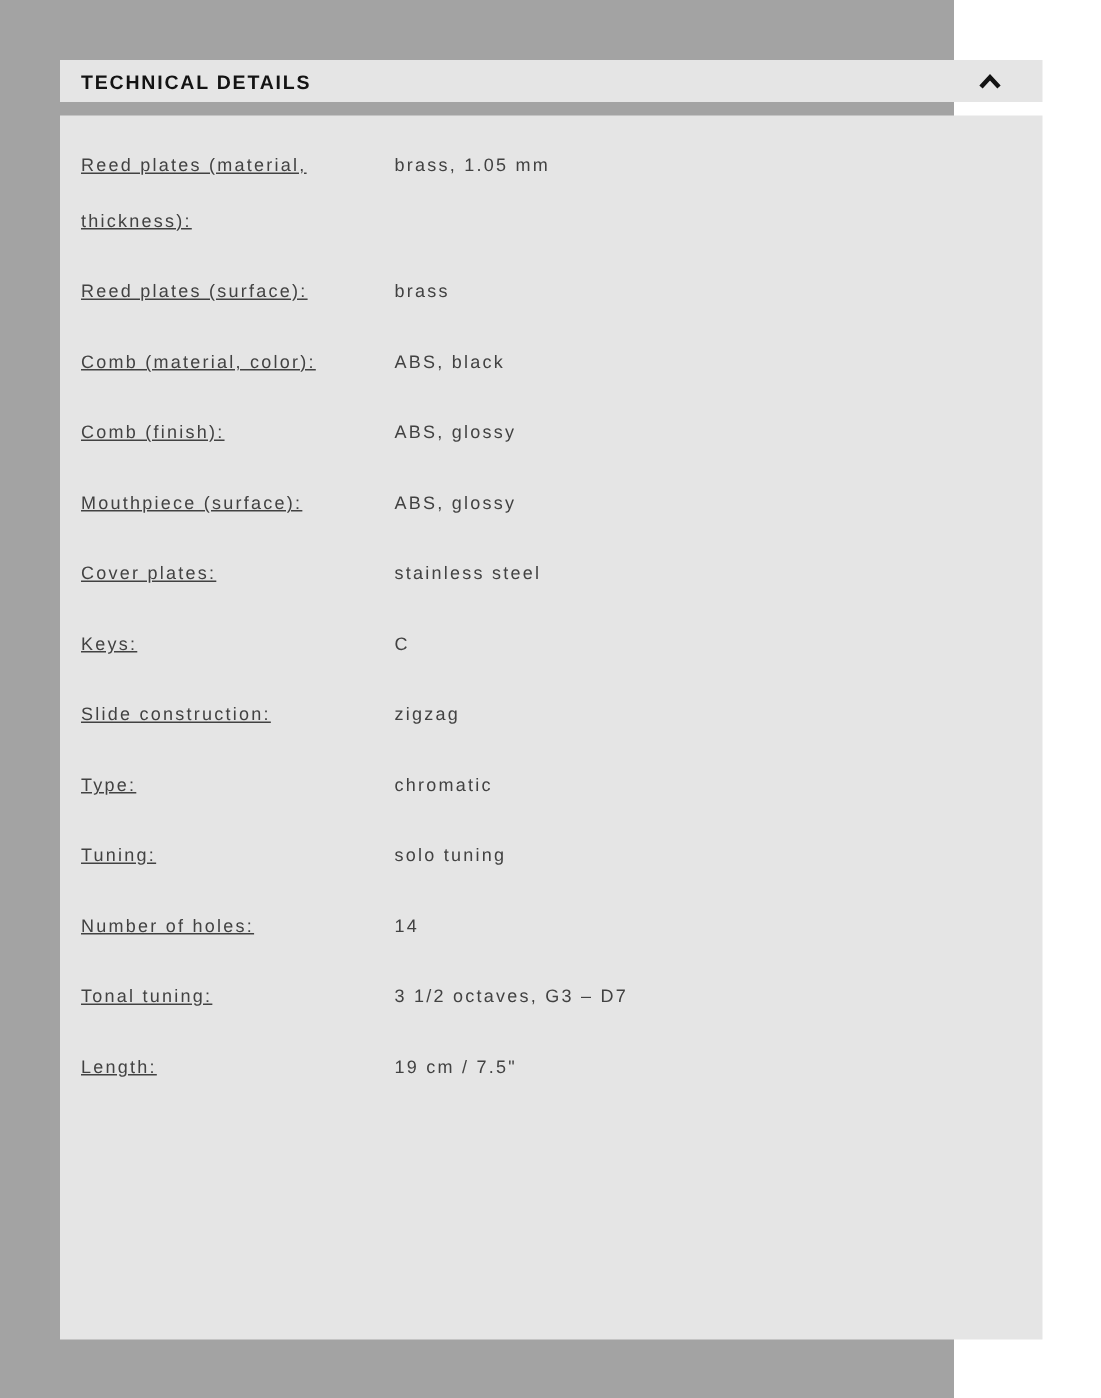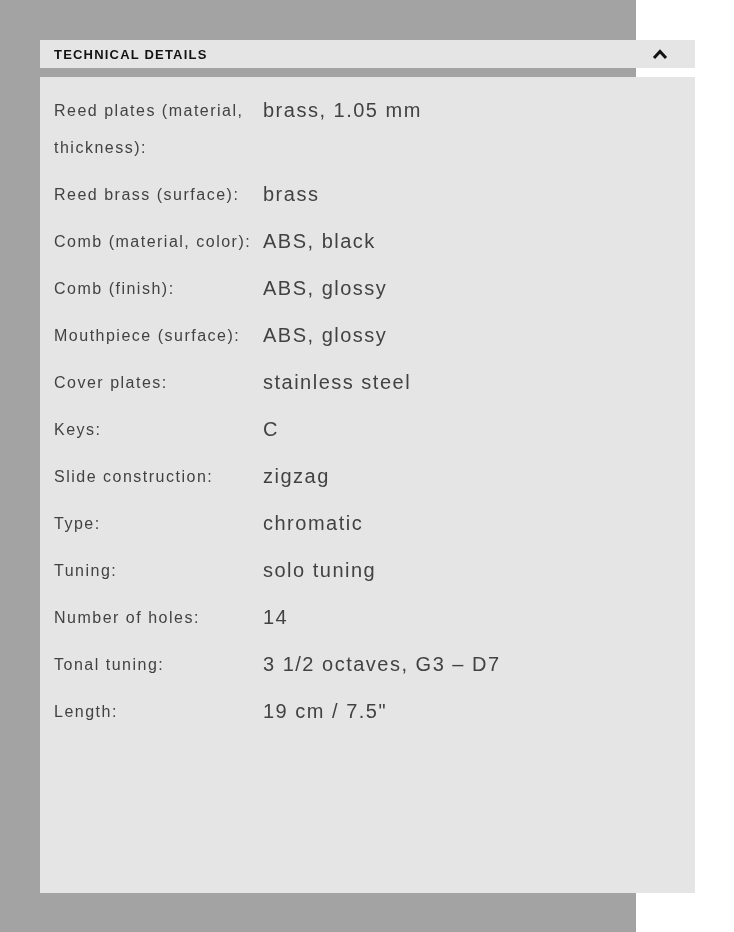--- a/index.html
+++ b/index.html
@@ -54,28 +54,29 @@
     overflow: hidden;
   }
   .spec-row {
     display: flex;
     align-items: flex-start;
     margin-bottom: 10px;
   }
   .spec-label {
     width: 209px;
     flex: 0 0 209px;
-    font-size: 16px;
+    font-size: 12px;
     line-height: 37px;
     letter-spacing: 1.5px;
     color: #424242;
+    text-decoration: underline;
   }
   .spec-value {
     flex: 1;
-    font-size: 20px;
+    font-size: 12px;
     line-height: 37px;
     letter-spacing: 1.5px;
     color: #424242;
   }
 </style>
 </head>
 <body>
 
 <div class="page">
 
@@ -88,21 +89,21 @@
     </span>
   </div>
 
   <div class="panel" id="spec-list">
     <div class="spec-row">
       <div class="spec-label">Reed plates (material, thickness):</div>
       <div class="spec-value">brass, 1.05 mm</div>
     </div>
 
     <div class="spec-row">
-      <div class="spec-label">Reed brass (surface):</div>
+      <div class="spec-label">Reed plates (surface):</div>
       <div class="spec-value">brass</div>
     </div>
 
 
     <div class="spec-row">
       <div class="spec-label">Comb (material, color):</div>
       <div class="spec-value">ABS, black</div>
     </div>
 
     <div class="spec-row">

